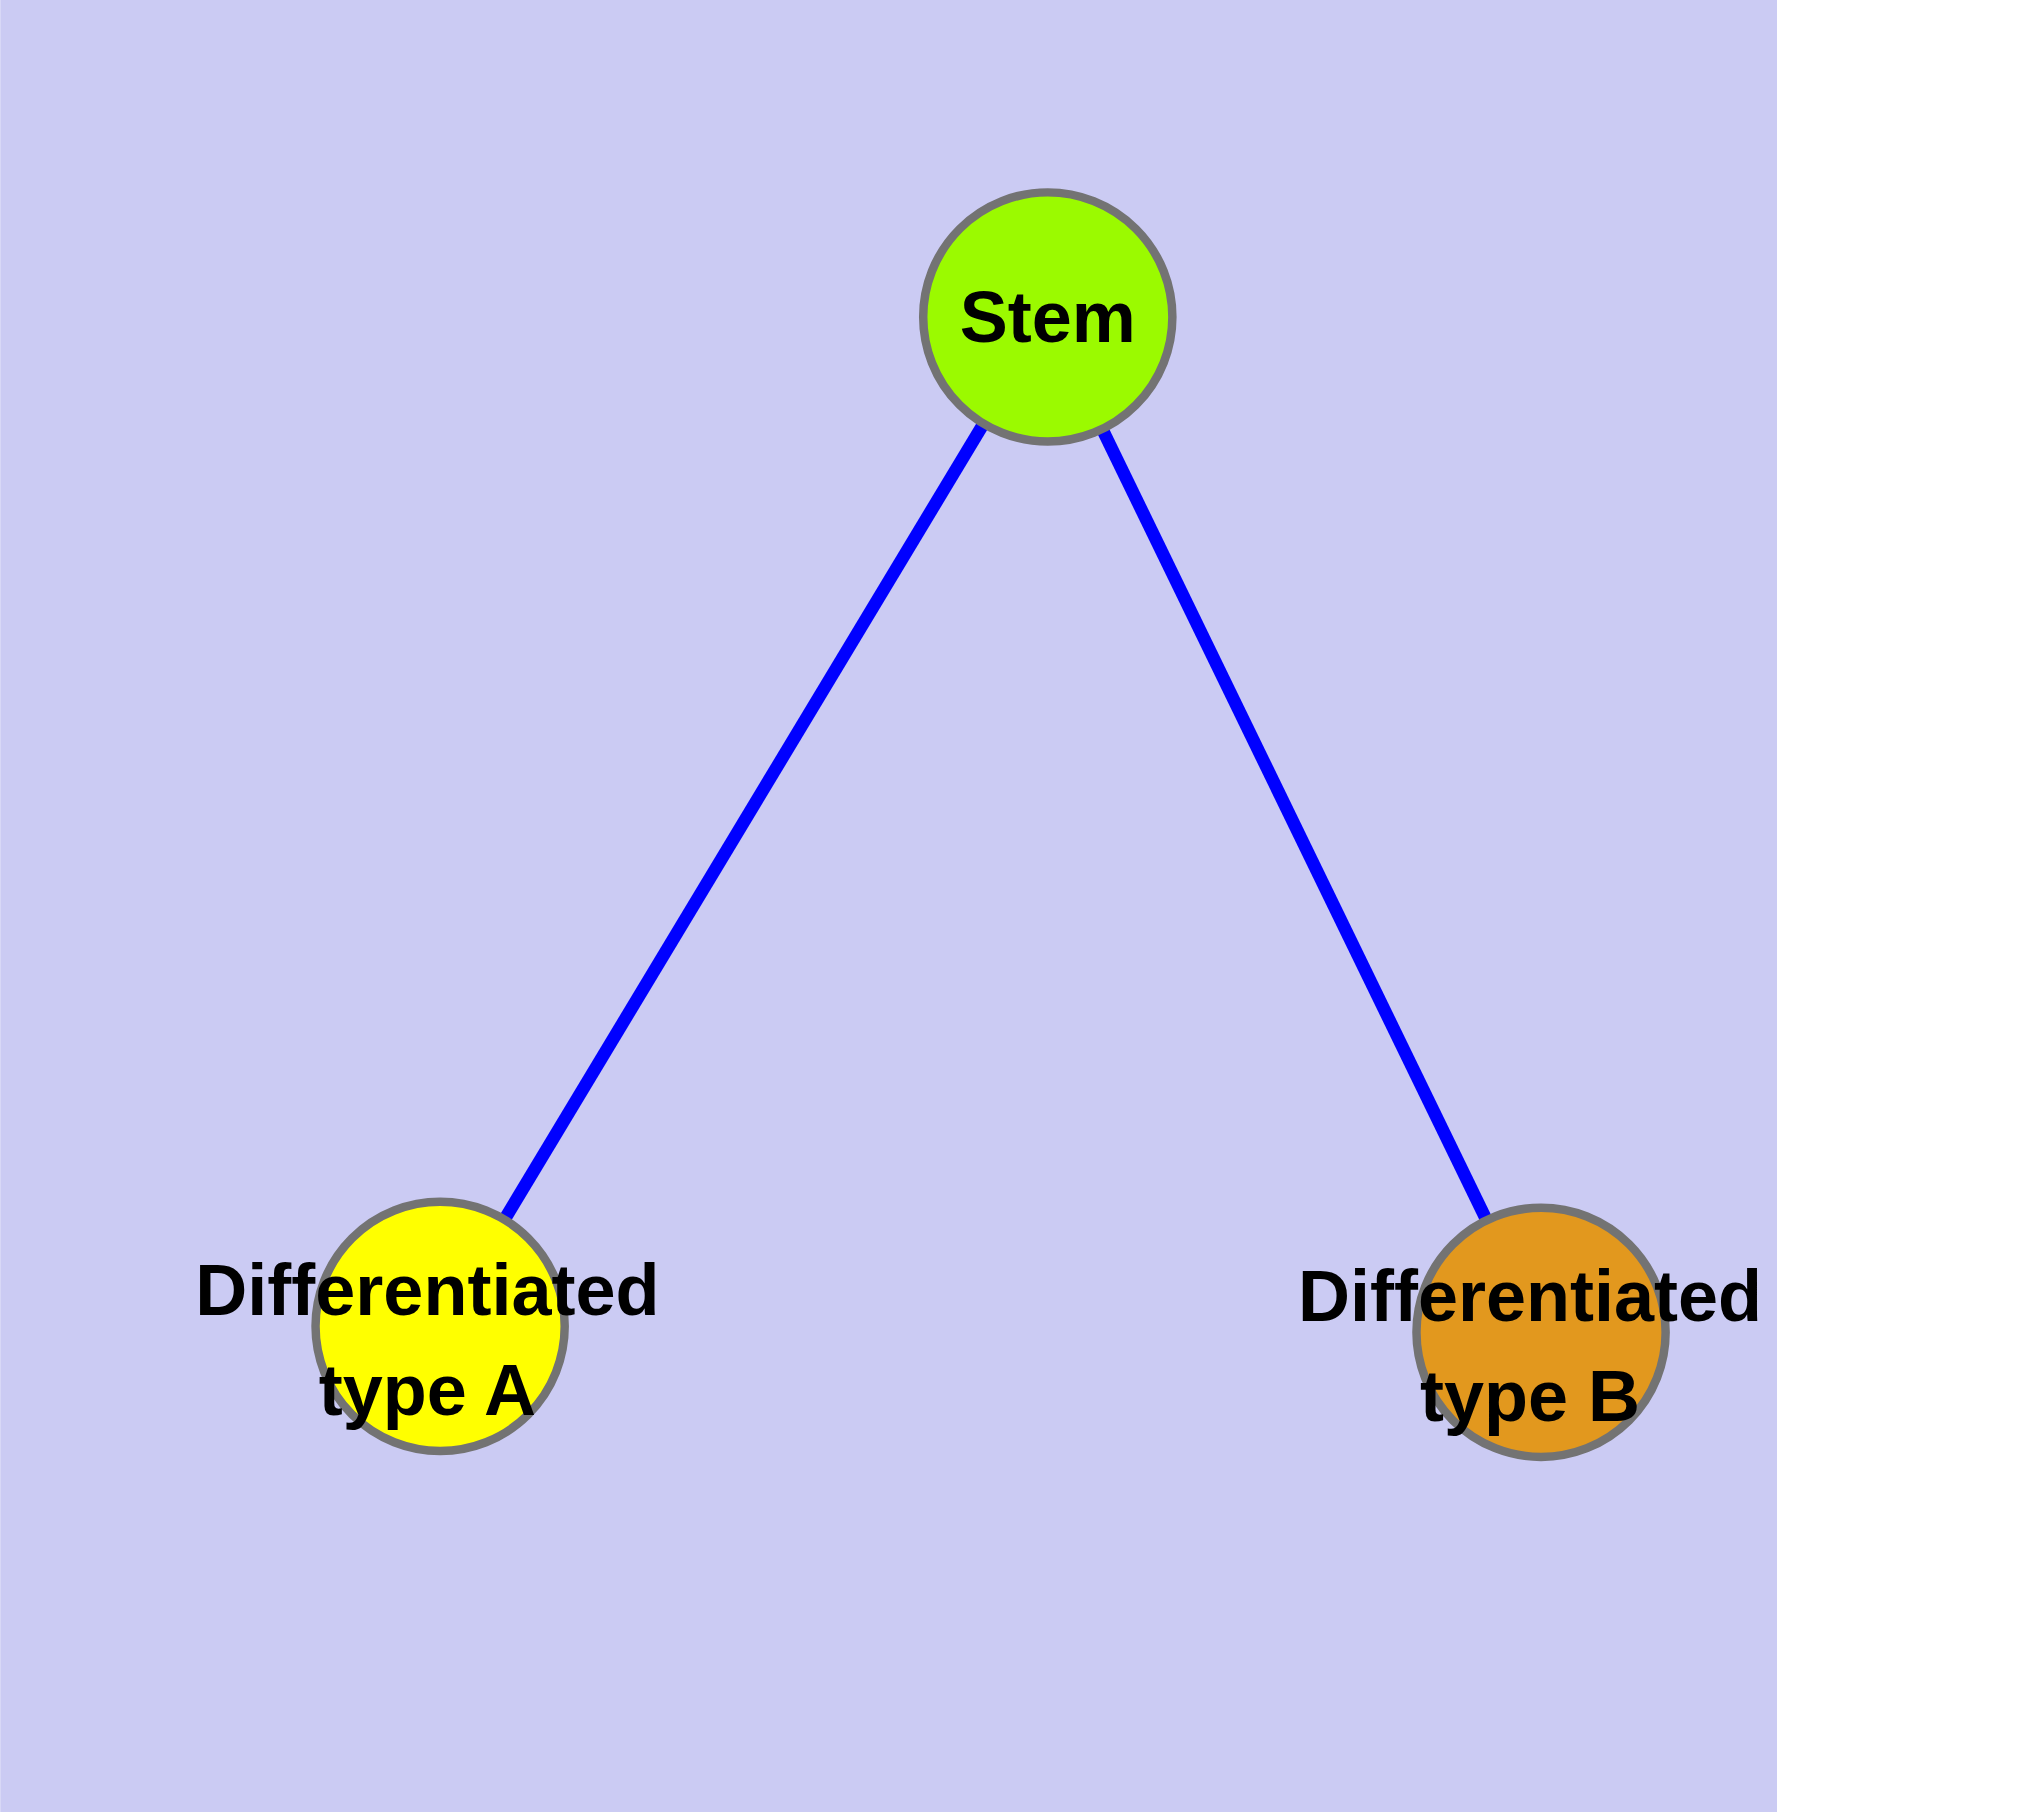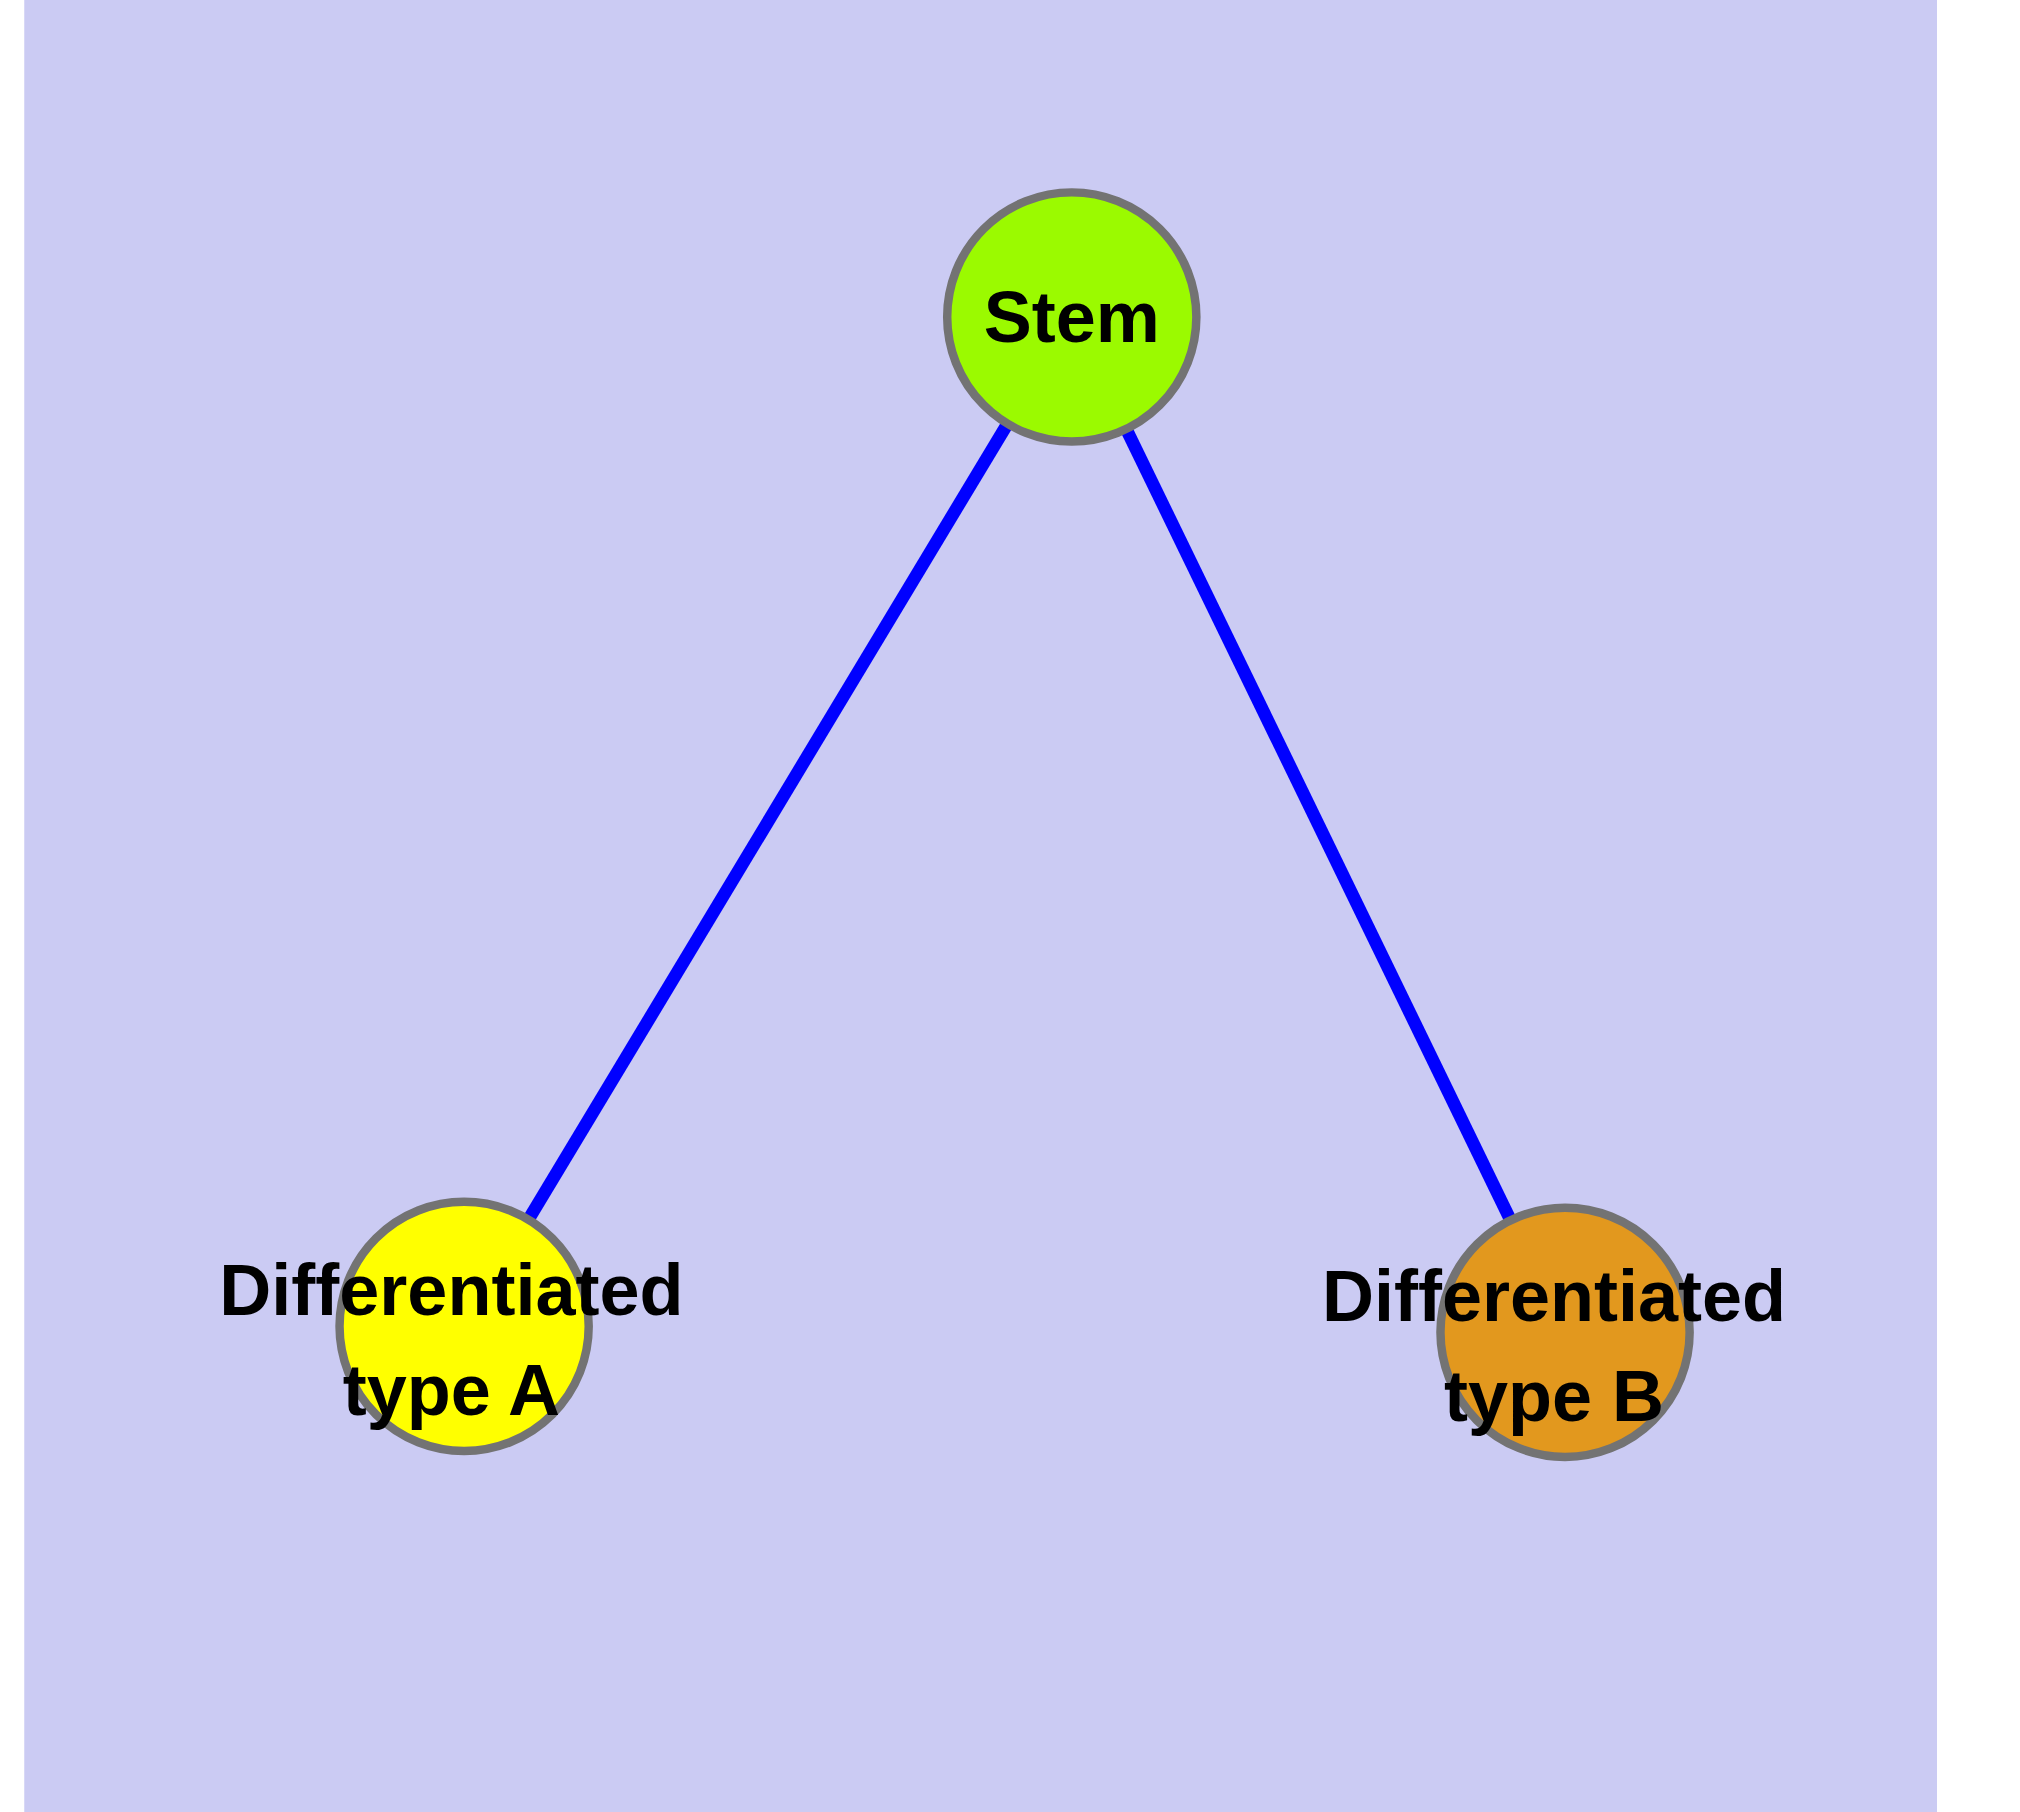--- a/index.html
+++ b/index.html
@@ -1,24 +1,23 @@
 <!DOCTYPE html>
 <html style="font-size:13.6px"><head>
 <meta charset="utf-8">
 <style>
   html, body {
     margin: 0;
     padding: 0;
   }
   #figure {
     position: relative;
-    width: 1913px;
+    width: 1777px;
     height: 1812px;
     overflow: hidden;
-    margin-left: 24px;
   }
   #diagram-svg {
     display: block;
     width: 2021px;
     height: 1812px;
   }
   #diagram-svg text {
     font-family: "Liberation Sans", "DejaVu Sans", sans-serif;
     font-weight: bold;
     text-anchor: middle;

